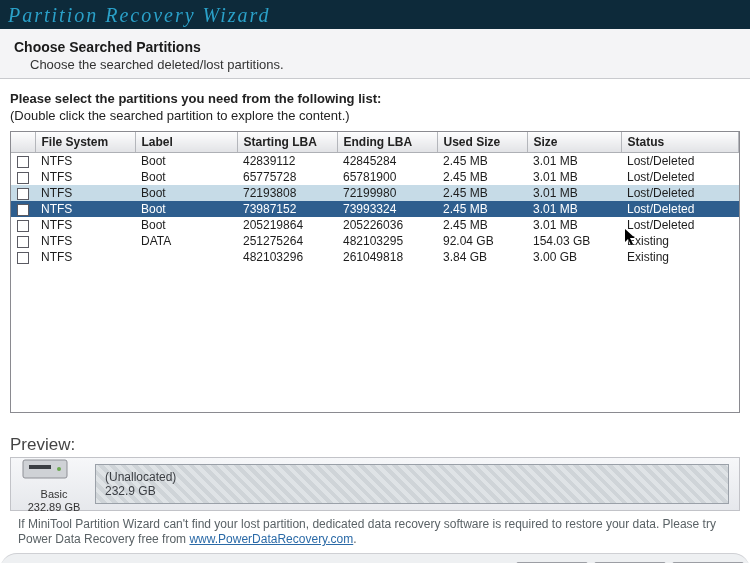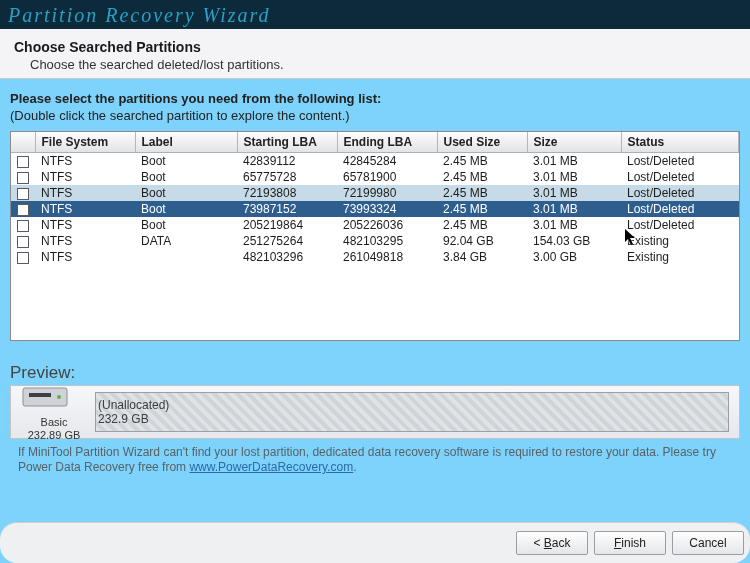--- a/index.html
+++ b/index.html
@@ -1,45 +1,45 @@
 <!DOCTYPE html>
 <html><head>
 <meta charset="utf-8">
 <style>
   * { box-sizing: border-box; font-family: "Segoe UI", Tahoma, sans-serif; }
   body { margin: 0; width: 750px; height: 563px; background: #000; overflow: hidden; }
-  .window { width: 750px; height: 563px; background: #7dd3fc; display: flex; flex-direction: column; }
+  .window { width: 750px; height: 563px; background: #ffffff; display: flex; flex-direction: column; }
   .titlebar { background: #0d2a3a; color: #2aa0c8; font-family: serif; font-size: 20px; letter-spacing: 2px; padding: 4px 8px 2px; font-style: italic; }
   .header { background: #f4f4f6; padding: 10px 14px 6px; border-bottom: 1px solid #c9cace; }
   .header h1 { margin: 0 0 2px 0; font-size: 14px; font-weight: bold; color: #1a1a1a; }
   .header p { margin: 0 0 0 16px; font-size: 13px; color: #333; }
   .content { padding: 12px 10px 4px; flex: 1; display: flex; flex-direction: column; }
   .instr1 { margin: 0; font-weight: bold; font-size: 13px; color: #222; }
   .instr2 { margin: 2px 0 8px 0; font-size: 13px; color: #222; }
-  .table-wrap { border: 1px solid #8a8a90; background: #fff; height: 210px; overflow: hidden; }
+  .table-wrap { border: 1px solid #8a8a90; background: #fff; height: 282px; overflow: hidden; }
   table { border-collapse: collapse; width: 100%; font-size: 12px; table-layout: fixed; }
   thead th { background: linear-gradient(#fdfdfe, #e2e3e6); border-right: 1px solid #b4b6bb; border-bottom: 1px solid #aeb0b5; text-align: left; padding: 3px 6px; font-weight: bold; color: #222; }
   col.c-chk { width: 24px; }
   col.c-fs { width: 100px; }
   col.c-lbl { width: 102px; }
   col.c-slba { width: 100px; }
   col.c-elba { width: 100px; }
   col.c-used { width: 90px; }
   col.c-size { width: 94px; }
   tbody td { padding: 1px 6px; color: #1d1d1d; white-space: nowrap; overflow: hidden; }
   tbody tr.hov td { background: #c6dbe7; }
   tbody tr.sel td { background: #2e5e8e; color: #fff; }
   .chk { width: 12px; height: 12px; border: 1px solid #5a5a62; display: inline-block; background: #fff; vertical-align: middle; }
   .preview-lbl { font-size: 17px; color: #444; margin: 22px 0 2px 0; }
   .preview { border: 1px solid #c2c3c8; background: linear-gradient(#f6f7f9, #e6e8ec); display: flex; align-items: center; padding: 6px 10px; height: 54px; }
   .disk-icon { width: 48px; height: 30px; margin-right: 4px; }
   .disk-body { fill: #cfd2d6; stroke: #8e9096; }
   .disk-slot { fill: #3b3f44; }
   .disk-meta { font-size: 11px; color: #333; line-height: 13px; text-align: center; width: 66px; }
-  .bar { flex: 1; height: 40px; margin-left: 8px; border: 1px solid #9aa0a8; background: repeating-linear-gradient(45deg, #dfe3e6, #dfe3e6 4px, #cfd4d8 4px, #cfd4d8 8px); display: flex; align-items: center; padding-left: 2px; }
+  .bar { flex: 1; height: 40px; margin-left: 8px; border: 1px solid #9aa0a8; background: repeating-linear-gradient(45deg, #dfe3e6, #dfe3e6 4px, #cfd4d8 4px, #cfd4d8 8px); display: flex; align-items: center; padding-left: 9px; }
   .bar-txt { font-size: 12px; color: #3a3d42; line-height: 14px; }
   .hint { font-size: 12px; color: #5a6266; padding: 6px 8px 2px; line-height: 15px; }
   .hint a { color: #2b6aa7; text-decoration: underline; }
   .footer { display: flex; justify-content: flex-end; padding: 8px 6px 8px; gap: 6px; border-top: 1px solid #cfd0d4; background: #eef0f2; border-radius: 17px; }
   button.wiz { min-width: 72px; height: 24px; font-size: 12px; background: linear-gradient(#fefefe, #e5e6ea); border: 1px solid #9c9ea4; border-radius: 2px; color: #222; padding: 0 8px; }
   button.wiz u { text-decoration: underline; }
   .cursor { position: absolute; width: 14px; height: 18px; left: 624px; top: 228px; pointer-events:none; }
   .cursor svg { filter: drop-shadow(0 0 1px #fff); }
   .rel { position: relative; }
 </style>

